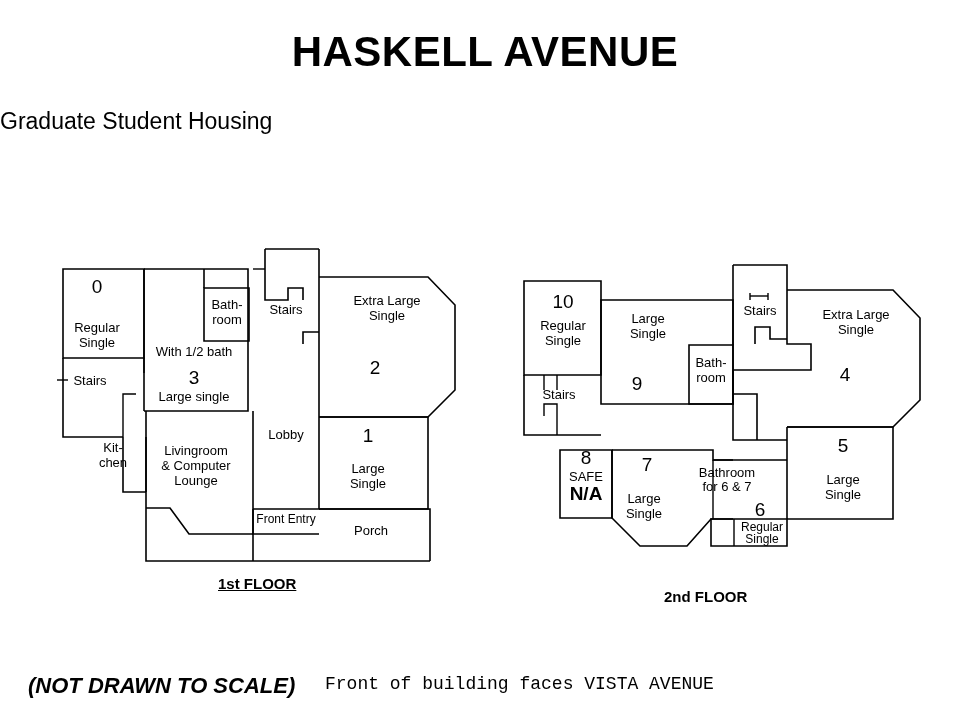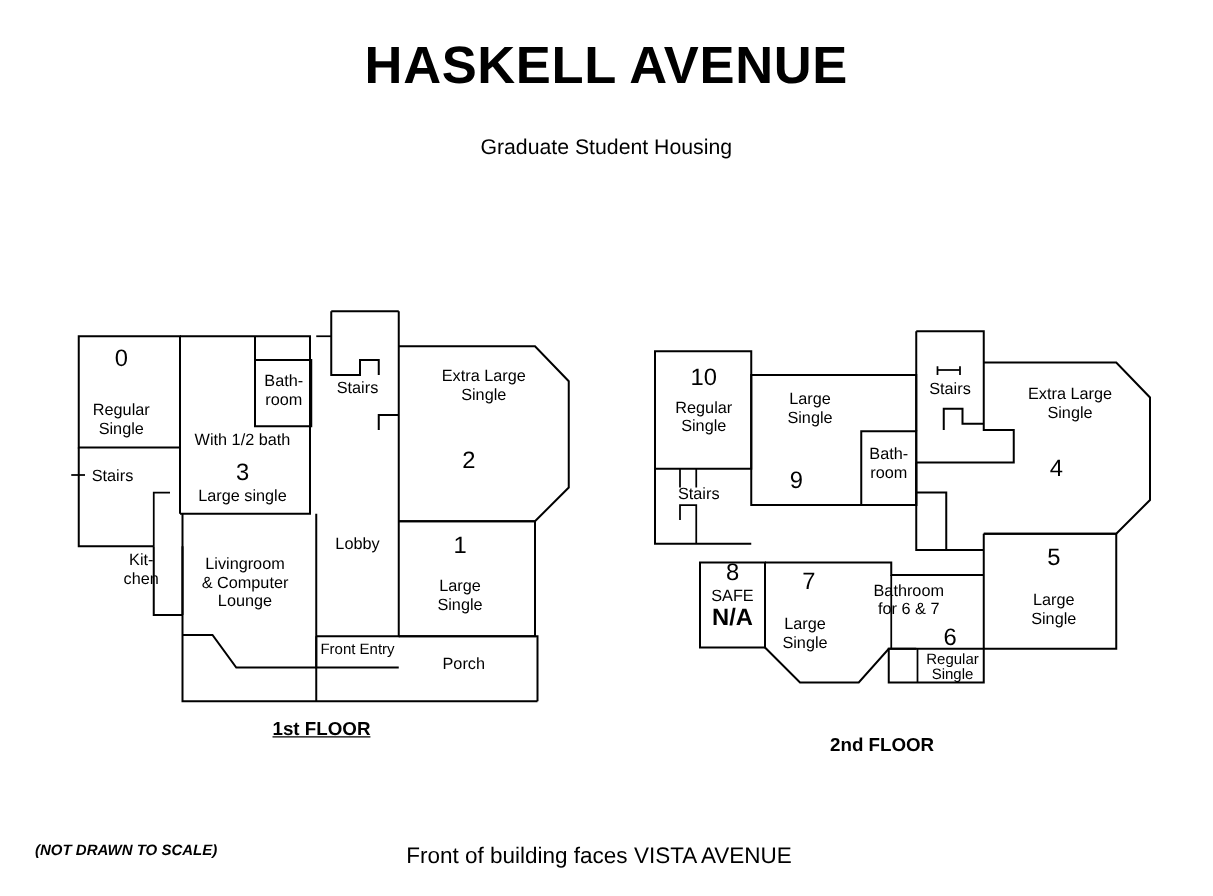--- a/index.html
+++ b/index.html
@@ -28,53 +28,53 @@
     text-align: center;
     font-size: 42px;
     font-weight: bold;
     letter-spacing: 0.5px;
   }
   .subtitle {
     position: absolute;
     top: 108px;
     left: 0;
     width: 970px;
-    text-align: center;
-    font-size: 17px;
+    font-size: 23px;
     font-weight: normal;
   }
   .plan-svg {
     position: absolute;
     top: 0;
     left: 0;
   }
   .floor-caption {
     position: absolute;
     font-size: 15px;
     font-weight: bold;
     white-space: nowrap;
   }
   #caption-floor1 { top: 575px; left: 218px; text-decoration: underline; }
   #caption-floor2 { top: 588px; left: 664px; }
   .footer-note {
     position: absolute;
     top: 673px;
     left: 28px;
-    font-size: 12px;
+    font-size: 22px;
     font-weight: bold;
     font-style: italic;
     white-space: nowrap;
   }
   .footer-street {
     position: absolute;
     top: 674px;
     left: 325px;
     font-size: 18px;
     font-weight: normal;
     white-space: nowrap;
+    font-family: Liberation Mono, monospace;
   }
   svg text {
     font-family: "Liberation Sans", sans-serif;
     fill: #000000;
   }
   .rm-num   { font-size: 19px; text-anchor: middle; }
   .rm-num-b { font-size: 19px; text-anchor: middle; font-weight: bold; }
   .rm-lbl   { font-size: 13px; text-anchor: middle; }
   .rm-lbl-sm{ font-size: 12px; text-anchor: middle; }
   .wall {

